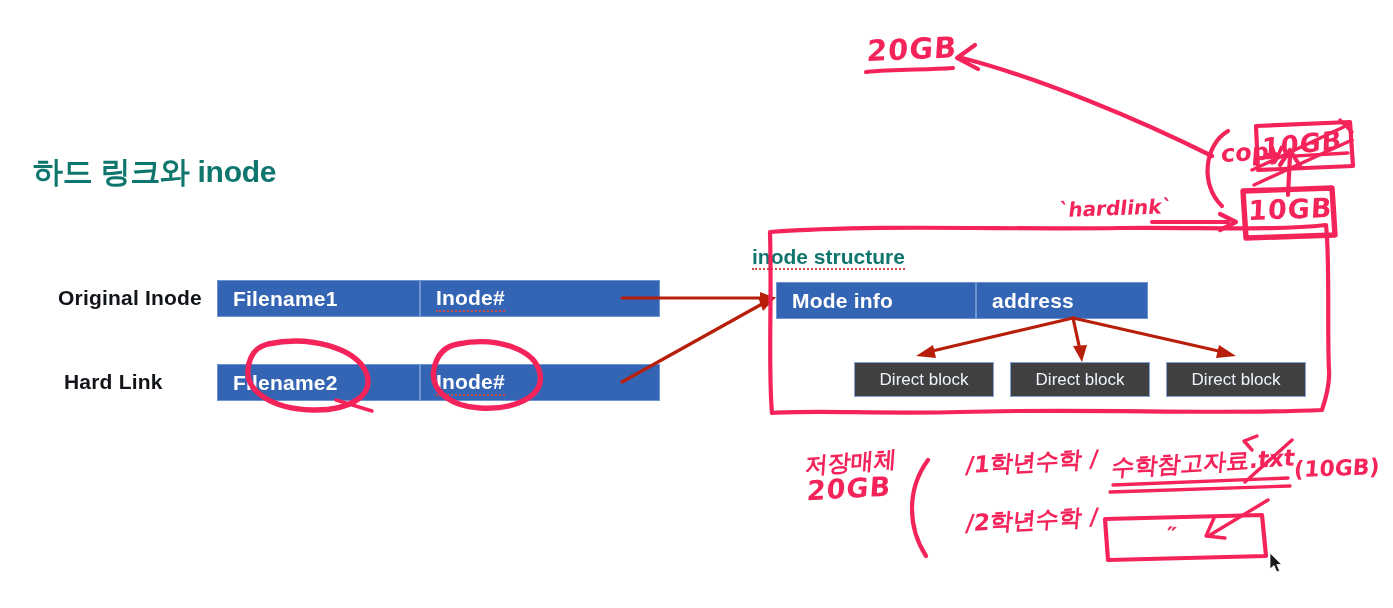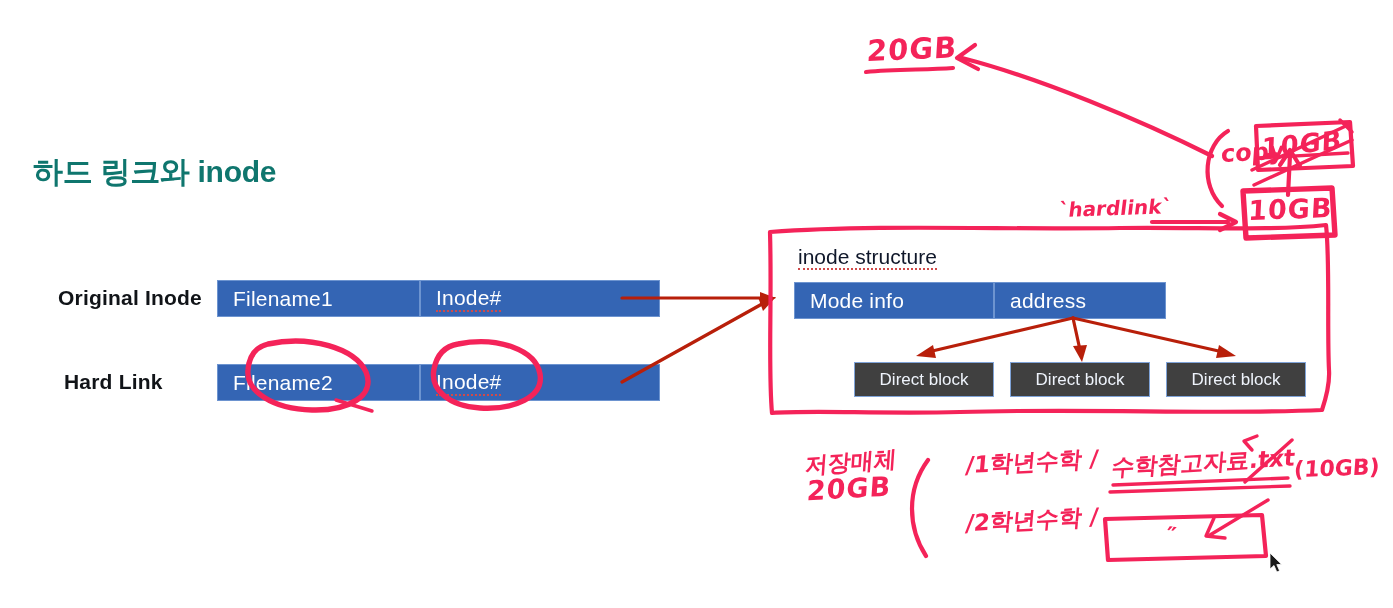--- a/index.html
+++ b/index.html
@@ -45,44 +45,44 @@
   
   .link-bar {
     height: 37px;
     display: flex;
     background: #ffffff;
   }
   .cell {
     background: #3465B4;
     color: #ffffff;
     font-size: 21px;
-    font-weight: normal;
+    font-weight: bold;
     display: flex;
     align-items: center;
     padding-left: 15px;
     box-sizing: border-box;
     border: 1px solid #6d94d0;
     letter-spacing: 0.2px;
   }
   .cell-name { width: 203px; }
   .cell-inode { width: 240px; }
   #bar-original { left: 217px; top: 280px; }
   #bar-hard     { left: 217px; top: 364px; }
 
   .spell { border-bottom: 2px dotted #d04a4a; }
   #inode-title {
-    left: 798px;
+    left: 752px;
     top: 245px;
     font-size: 21px;
-    font-weight: normal;
-    color: #0f172a;
+    font-weight: bold;
+    color: #0f766e;
     white-space: nowrap;
   }
   #bar-inode { left: 776px; top: 282px; }
-  .cell-mode { width: 200px; margin-left: 18px; }
+  .cell-mode { width: 200px; }
   .cell-addr { width: 172px; }
 
   .direct-block {
     width: 140px;
     height: 35px;
     background: #404040;
     border: 1px solid #7fa3d8;
     color: #eef3fb;
     font-size: 17px;
     display: flex;

